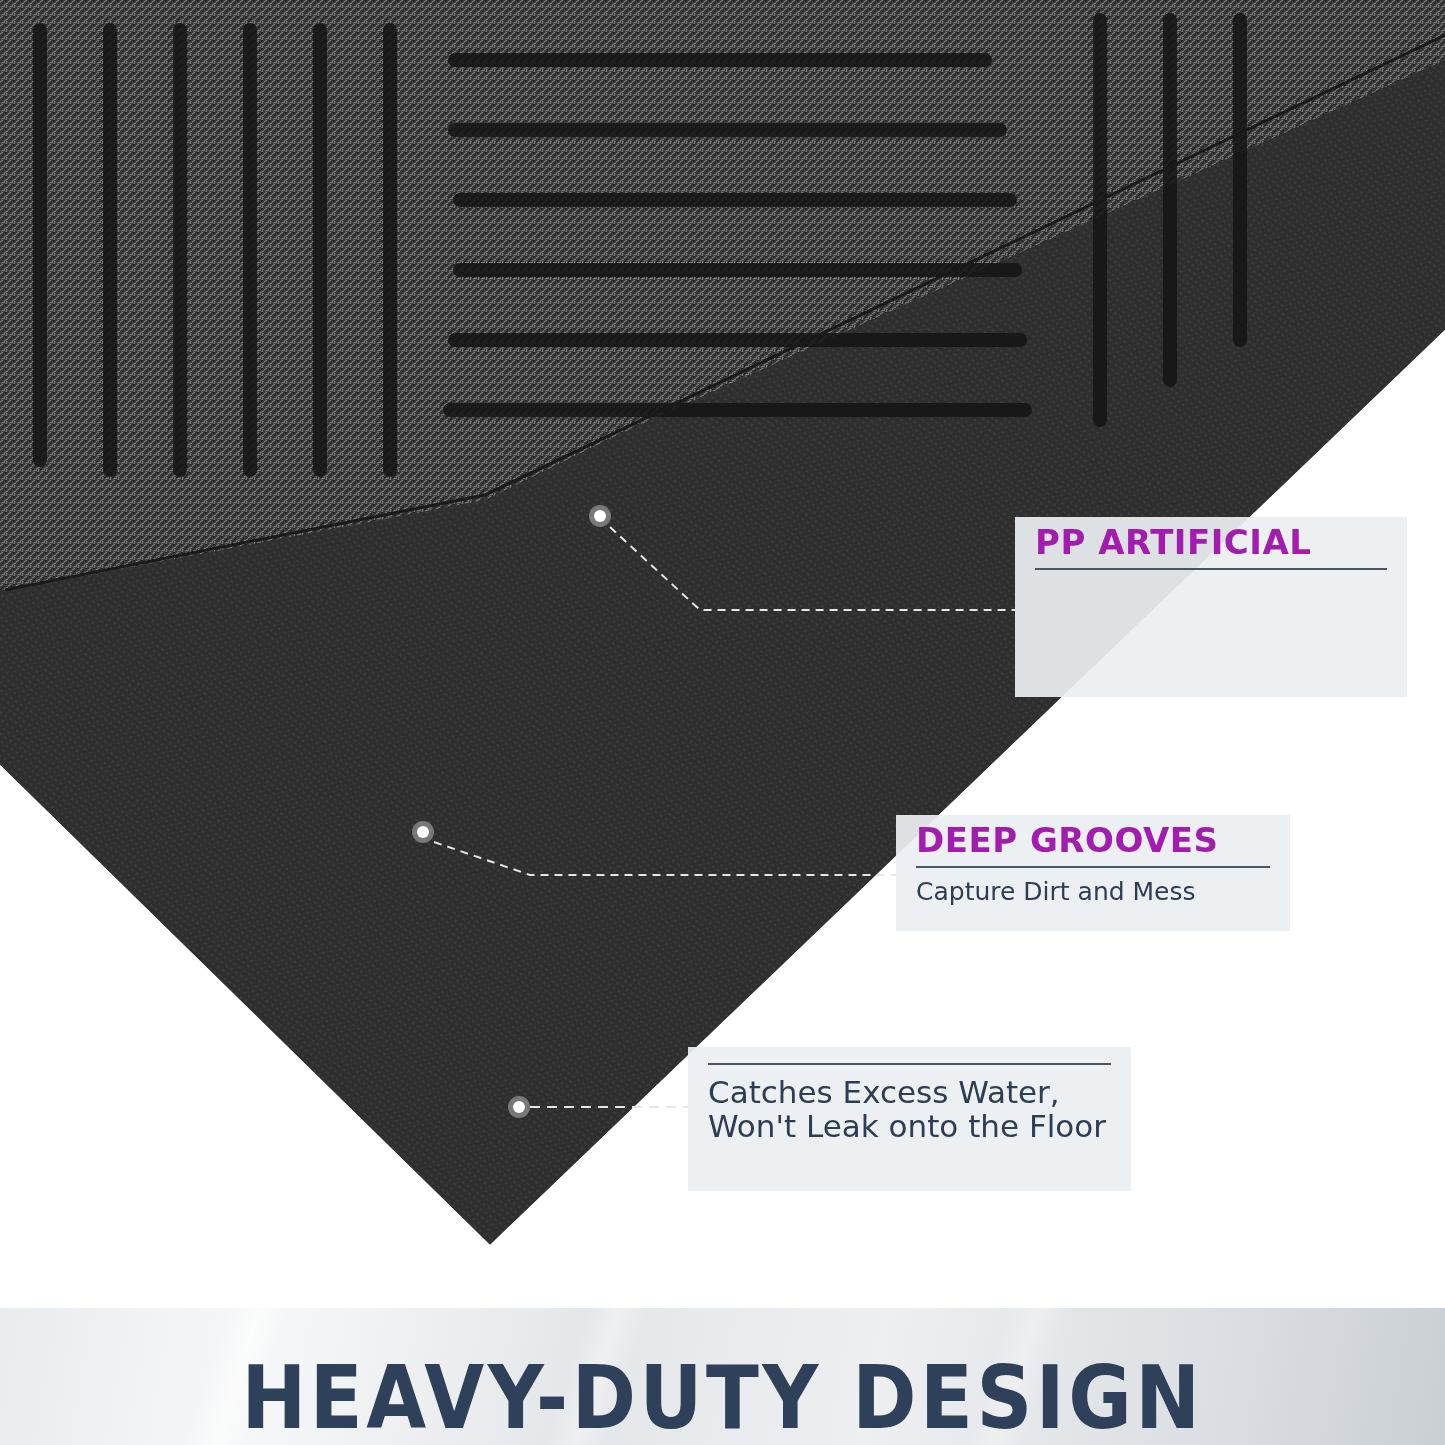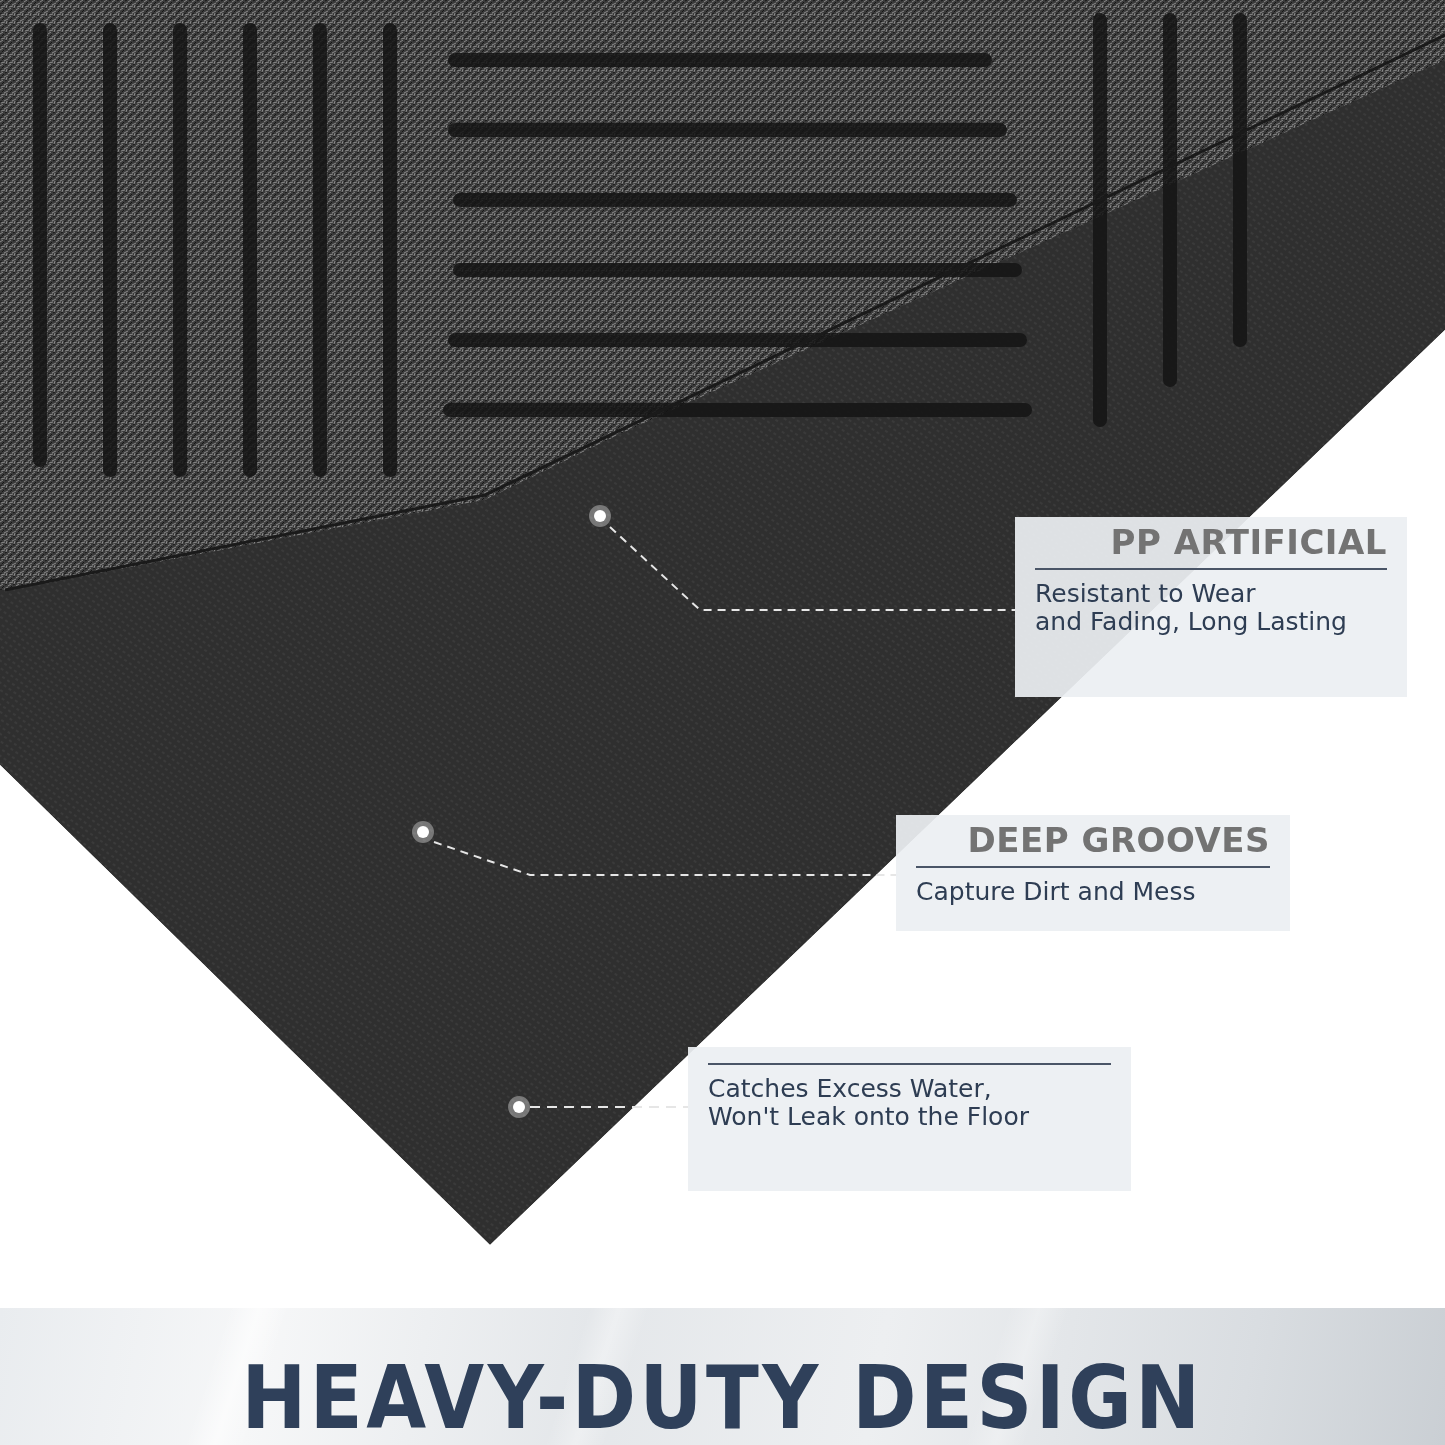--- a/index.html
+++ b/index.html
@@ -1,20 +1,20 @@
 <!DOCTYPE html>
 <html><head>
 <meta charset="utf-8">
 <style>
   html,body{margin:0;padding:0;background:#fff;}
   body{width:1445px;height:1445px;position:relative;overflow:hidden;font-family:"Liberation Sans",sans-serif;}
   .scene{position:absolute;left:0;top:0;width:1445px;height:1270px;background:#ffffff;overflow:hidden;}
   svg.mat{position:absolute;left:0;top:0;}
   .callout{position:absolute;background:rgba(236,239,242,0.93);padding:8px 20px 10px 20px;box-sizing:border-box;}
-  .callout .title{color:#737373;font-weight:bold;font-family:"DejaVu Sans",sans-serif;line-height:1.04;letter-spacing:0.5px;text-align:right;}
+  .callout .title{color:#a21caf;font-weight:bold;font-family:"DejaVu Sans",sans-serif;line-height:1.04;letter-spacing:0.5px;}
   .callout .rule{height:2px;background:#4a5567;margin:8px 0 10px 0;}
   .callout .desc{color:#2e3d53;font-family:"DejaVu Sans",sans-serif;line-height:1.1;}
   .marker{position:absolute;width:22px;height:22px;border-radius:50%;background:rgba(255,255,255,0.35);}
   .marker::after{content:"";position:absolute;left:5px;top:5px;width:12px;height:12px;border-radius:50%;background:#fff;}
   .banner{position:absolute;left:0;top:1308px;width:1445px;height:212px;
     background:linear-gradient(100deg,#e9ecef 0%,#f6f7f8 18%,#e4e7ea 40%,#edeff1 60%,#d9dde1 85%,#c9ced3 100%);}
   .banner .sheen{position:absolute;top:0;height:180px;width:60px;background:linear-gradient(90deg,rgba(255,255,255,0),rgba(255,255,255,0.6),rgba(255,255,255,0));transform:skewX(-18deg);}
   .banner .headline{position:absolute;left:0;right:0;top:38px;text-align:center;color:#2f405a;font-family:"DejaVu Sans",sans-serif;font-weight:bold;font-size:88px;letter-spacing:4px;transform:scaleX(0.88);transform-origin:center;}
 </style>
 </head>
@@ -82,35 +82,31 @@
     <line x1="530" y1="1107" x2="690" y2="1107" stroke="#e6e6e6" stroke-width="2" stroke-dasharray="10,7"></line>
   </svg>
   <div class="marker" style="left:412px;top:821px;"></div>
   <div class="marker" style="left:508px;top:1096px;"></div>
 
   <div class="callout" style="left:1015px;top:517px;width:392px;height:180px;">
     <div class="title" style="font-size:34px;">
       <div>PP ARTIFICIAL</div>
     </div>
     <div class="rule"></div>
-    <div class="desc" style="font-size:25px;">
-      <div>Resistant to Wear</div>
-      <div>and Fading, Long Lasting</div>
-    </div>
   </div>
 
   <div class="callout" style="left:896px;top:815px;width:394px;height:116px;">
     <div class="title" style="font-size:34px;">DEEP GROOVES</div>
     <div class="rule"></div>
     <div class="desc" style="font-size:25px;">Capture Dirt and Mess</div>
   </div>
 
   <div class="callout" style="left:688px;top:1047px;width:443px;height:144px;">
     <div class="rule"></div>
-    <div class="desc" style="font-size:25px;">
+    <div class="desc" style="font-size:31px;">
       <div>Catches Excess Water,</div>
       <div>Won't Leak onto the Floor</div>
     </div>
   </div>
 </div>
 
 <div class="banner">
   <div class="sheen" style="left:200px;"></div>
   <div class="sheen" style="left:560px;opacity:0.6;"></div>
   <div class="sheen" style="left:980px;opacity:0.5;"></div>

